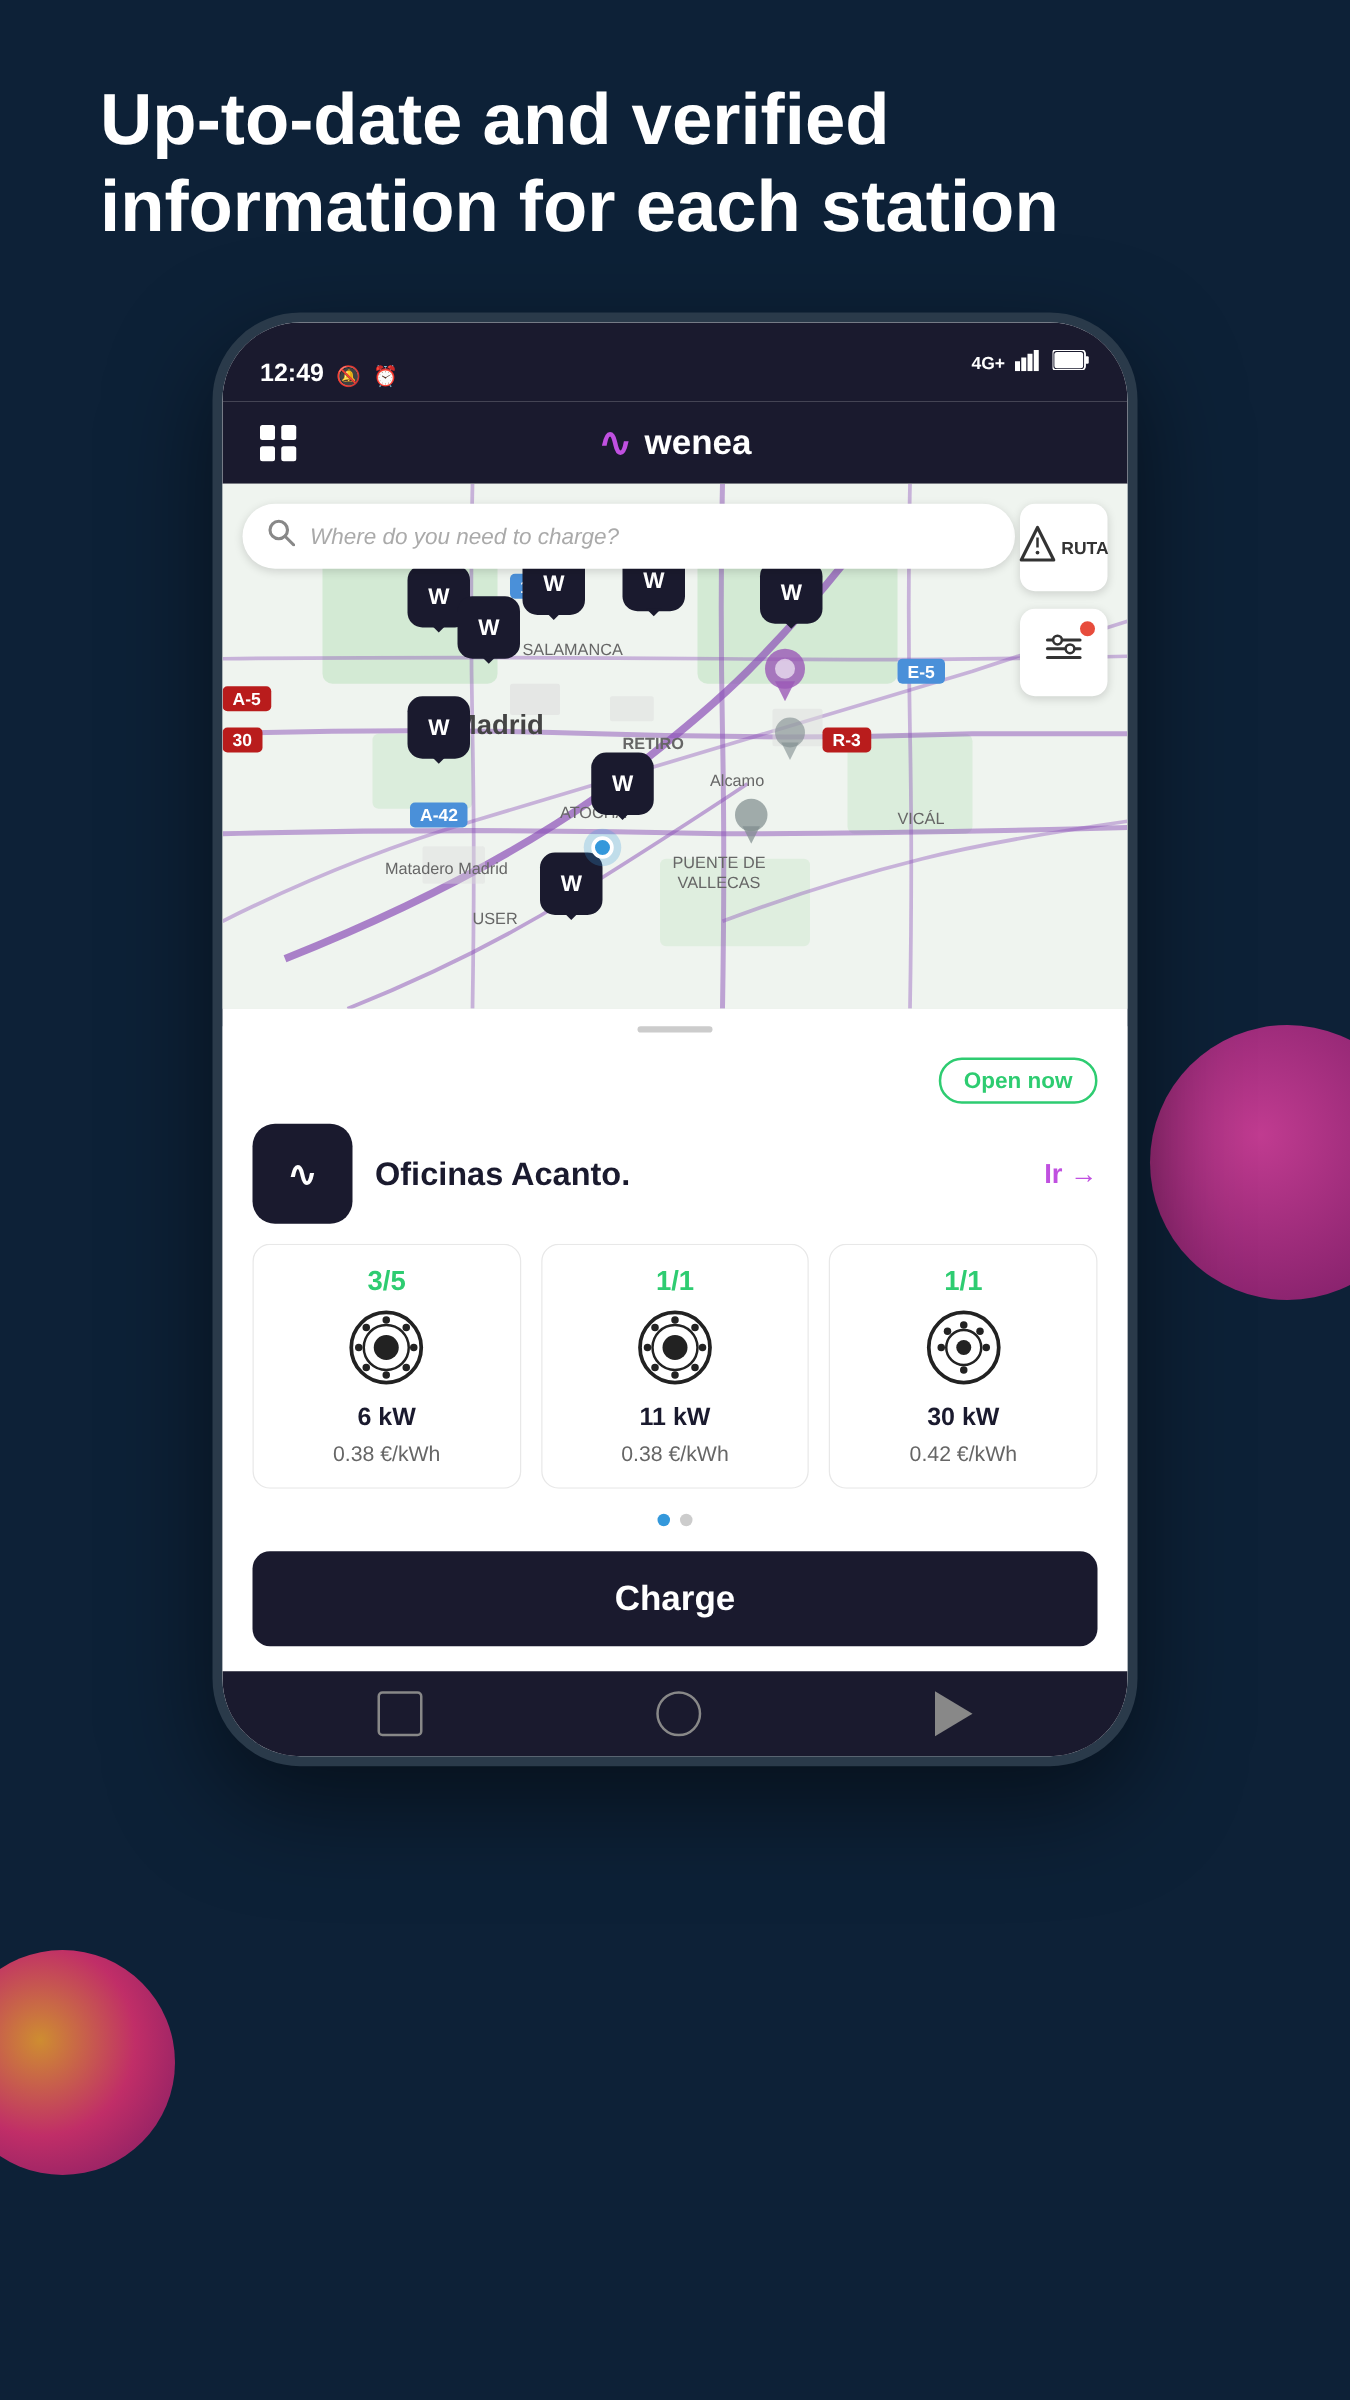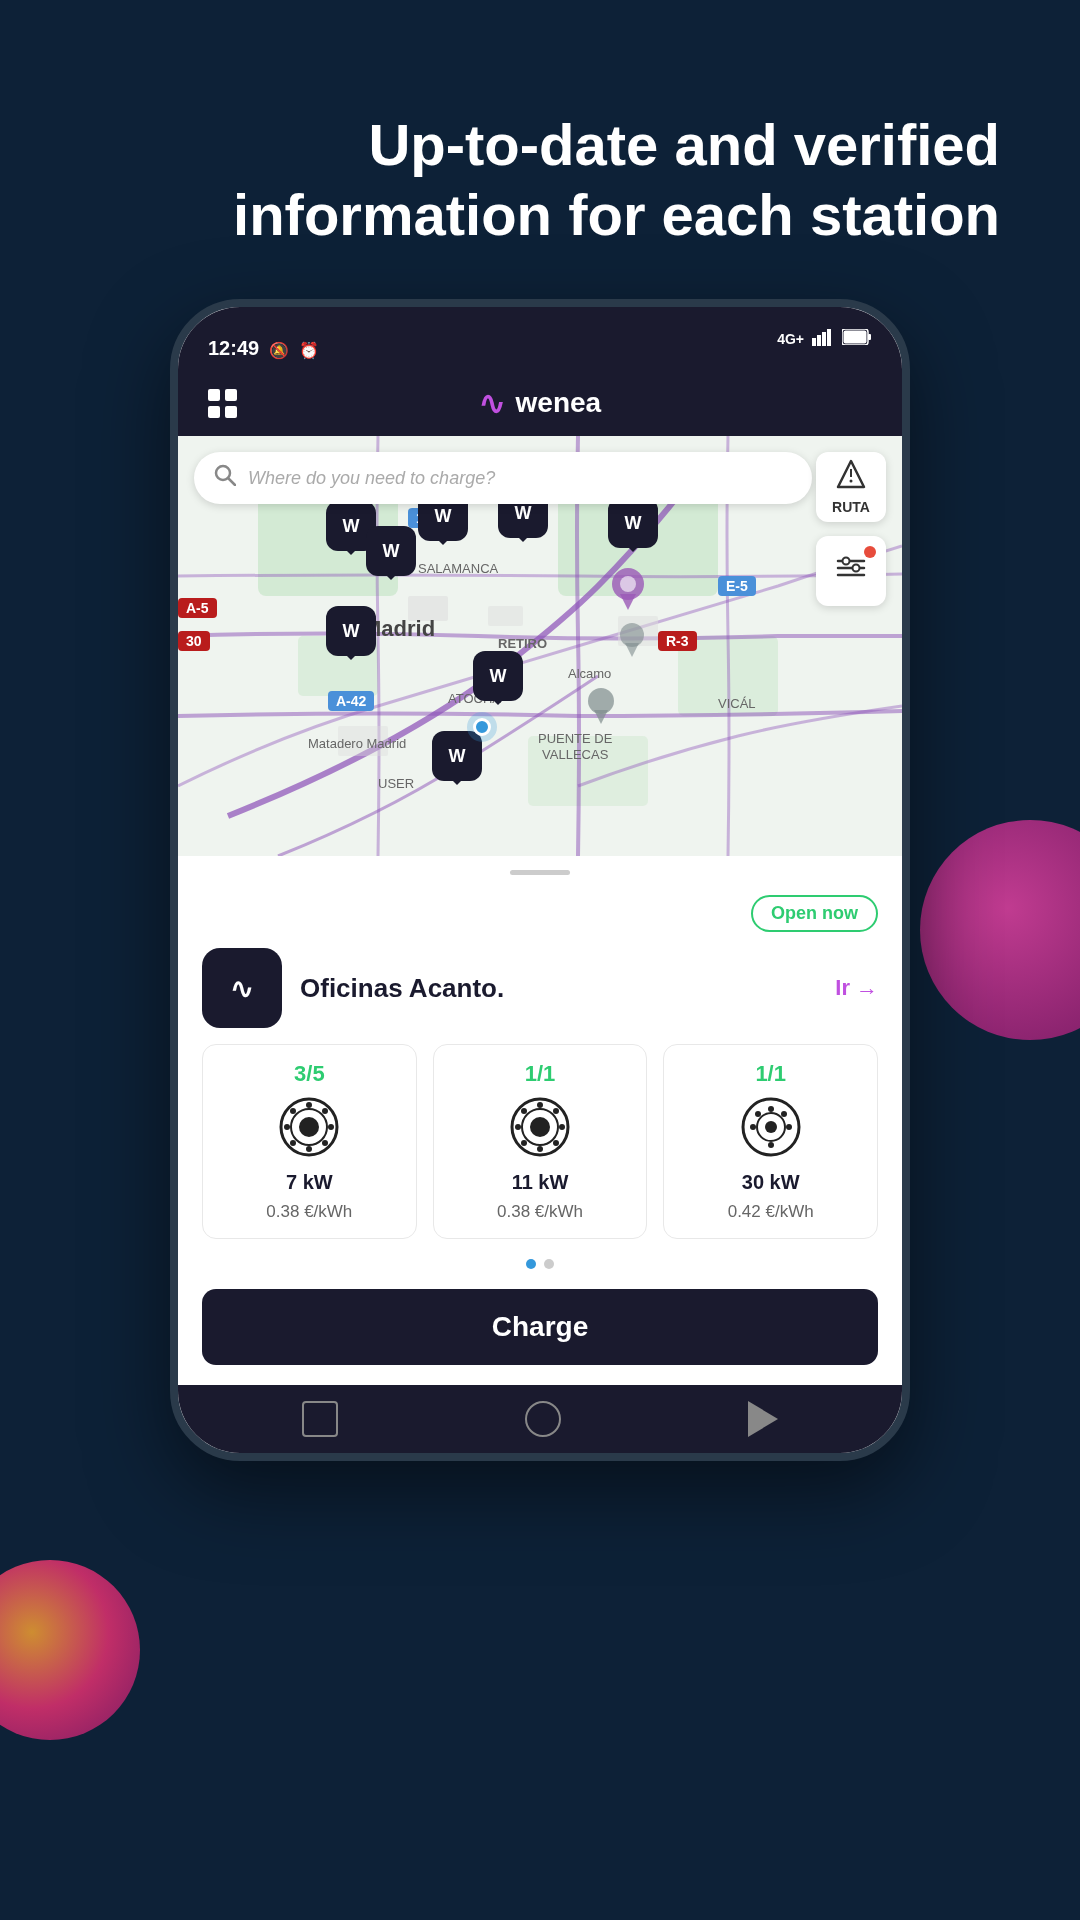--- a/index.html
+++ b/index.html
@@ -33,22 +33,22 @@
       border-radius: 50%;
       background: radial-gradient(circle at 40% 40%, #f0a030, #e03070, #8b1a6b);
       opacity: 0.85;
       z-index: 0;
     }
 
     
     .header-text {
       position: relative;
       z-index: 1;
-      text-align: right;
-      padding: 110px 80px 50px 80px;
+      text-align: left;
+      padding: 61px 80px 50px 80px;
       color: #ffffff;
       font-size: 58px;
       font-weight: 900;
       line-height: 1.2;
     }
 
     
     .phone-frame {
       position: relative;
       z-index: 2;
@@ -148,21 +148,20 @@
     
     .route-btn {
       position: absolute;
       top: 16px;
       right: 16px;
       background: white;
       border-radius: 12px;
       width: 70px;
       height: 70px;
       display: flex;
-      flex-direction: column;
       align-items: center;
       justify-content: center;
       gap: 4px;
       z-index: 10;
       box-shadow: 0 2px 8px rgba(0,0,0,0.15);
     }
     .route-btn-icon { font-size: 24px; color: #333; }
     .route-btn-label { font-size: 14px; color: #333; font-weight: bold; }
 
     
@@ -674,21 +673,21 @@
             <circle cx="32" cy="10" r="3" fill="#222"></circle>
             <circle cx="32" cy="54" r="3" fill="#222"></circle>
             <circle cx="10" cy="32" r="3" fill="#222"></circle>
             <circle cx="54" cy="32" r="3" fill="#222"></circle>
             <circle cx="16" cy="16" r="3" fill="#222"></circle>
             <circle cx="48" cy="16" r="3" fill="#222"></circle>
             <circle cx="16" cy="48" r="3" fill="#222"></circle>
             <circle cx="48" cy="48" r="3" fill="#222"></circle>
           </svg>
         </div>
-        <div class="charger-kw">7 kW</div>
+        <div class="charger-kw">6 kW</div>
         <div class="charger-price">0.38 €/kWh</div>
       </div>
 
       <div class="charger-card">
         <div class="charger-avail">1/1</div>
         <div>
           <svg class="charger-icon-svg" viewBox="0 0 64 64">
             <circle cx="32" cy="32" r="28" fill="none" stroke="#222" stroke-width="3"></circle>
             <circle cx="32" cy="32" r="18" fill="none" stroke="#222" stroke-width="2"></circle>
             <circle cx="32" cy="32" r="10" fill="#222"></circle>

